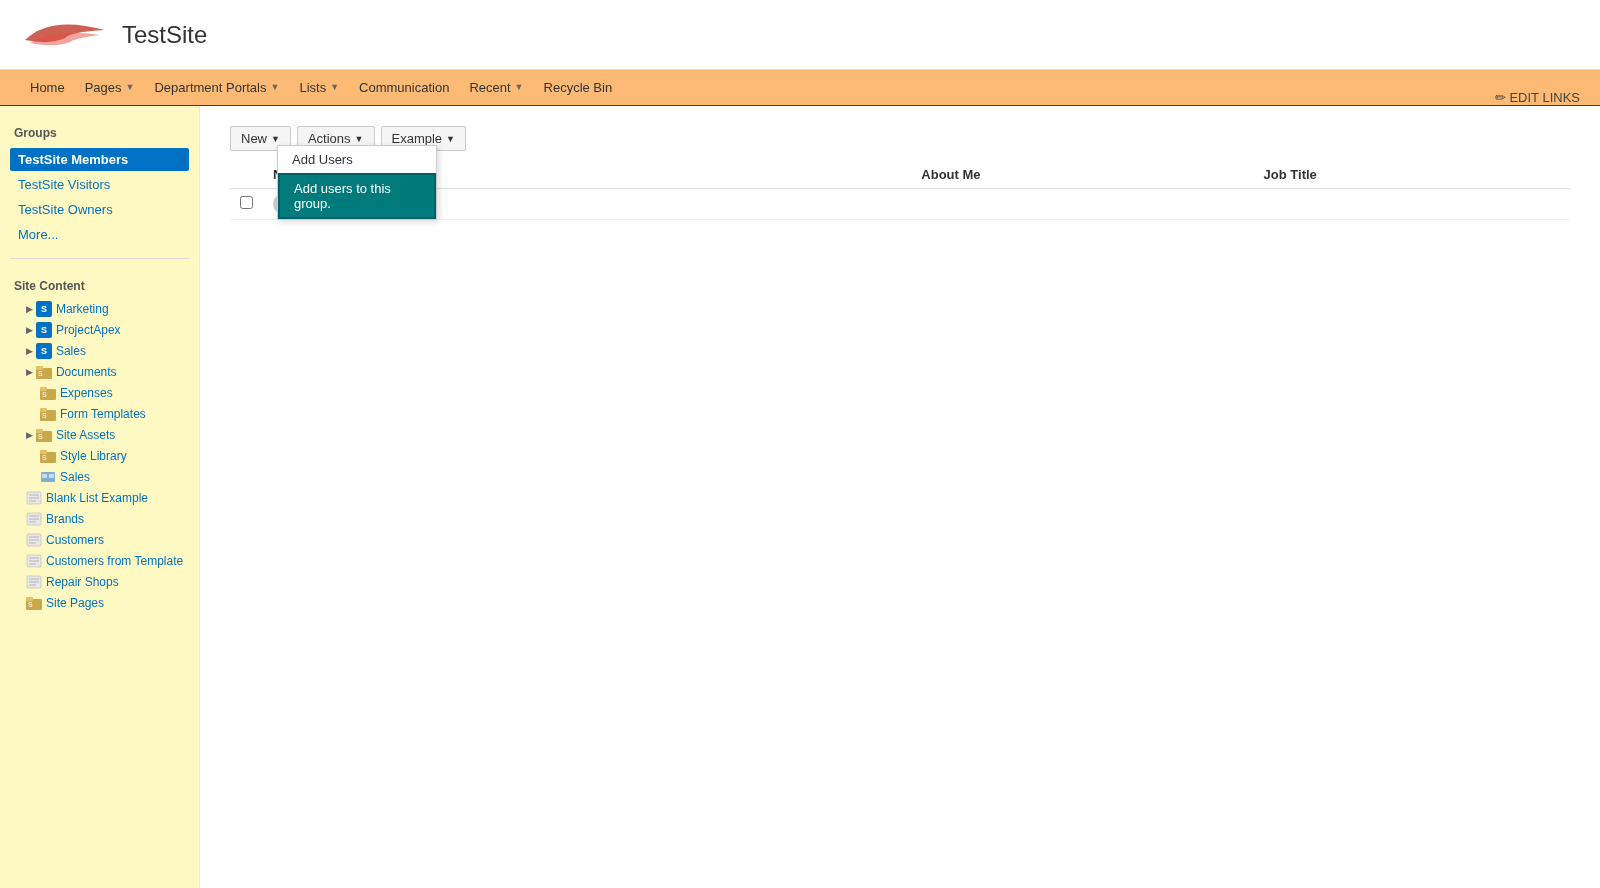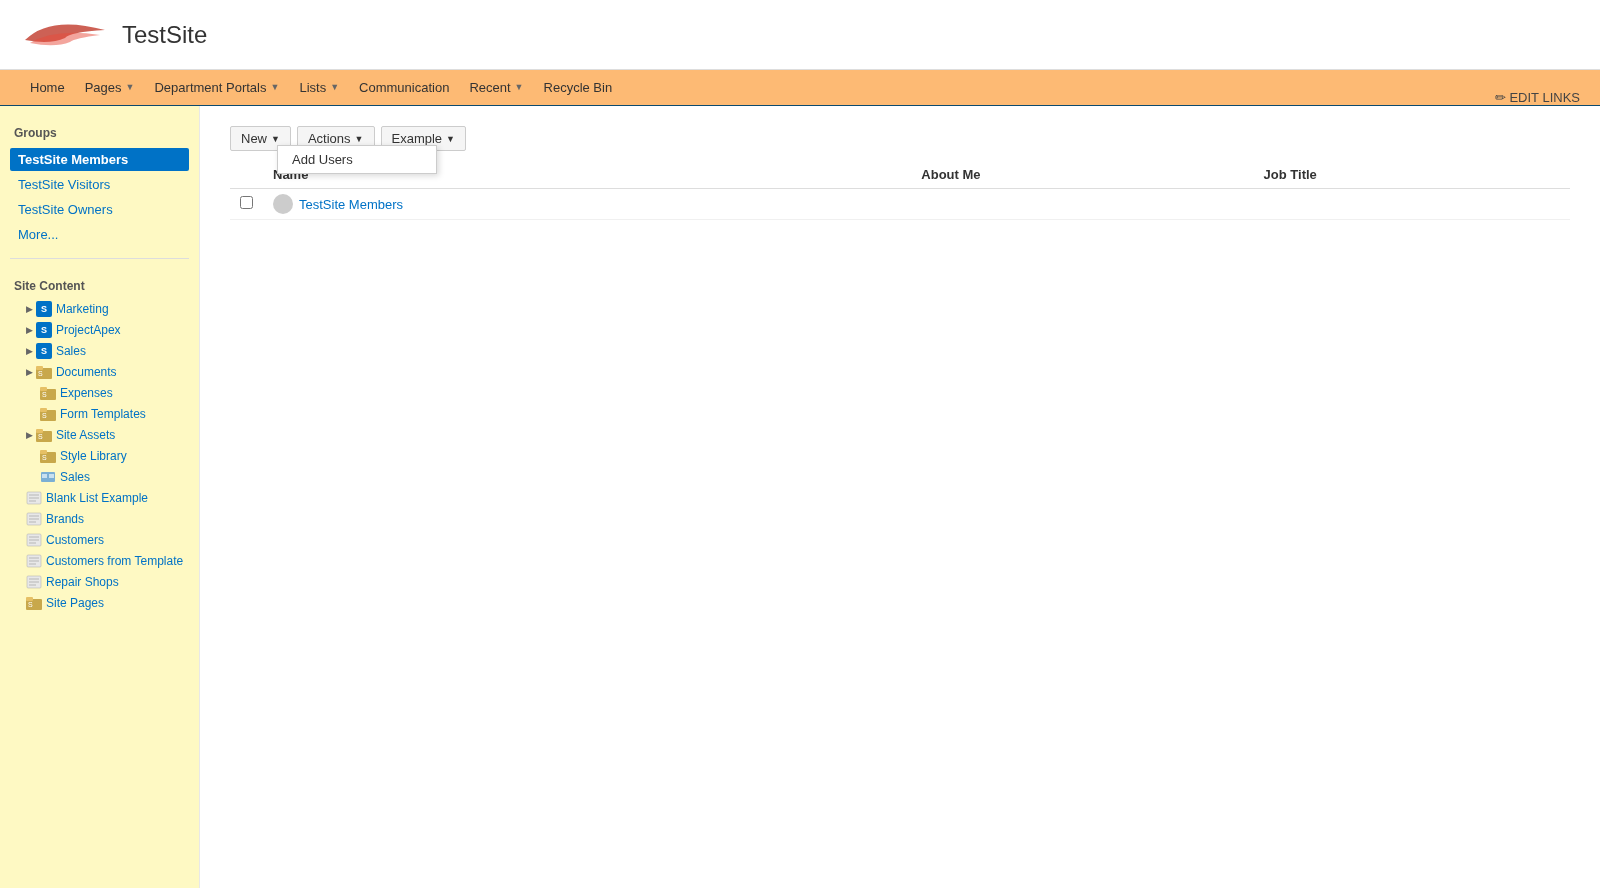--- a/index.html
+++ b/index.html
@@ -478,20 +478,21 @@
     <div class="toolbar">
 
       <div class="new-btn-container">
         <button class="toolbar-btn">
           <span>New</span>
           <span class="btn-arrow">▼</span>
         </button>
 
         <div class="dropdown-menu">
           <div class="dropdown-item">Add Users</div>
+          <div class="dropdown-item highlighted">Add users to this group.</div>
         </div>
       </div>
 
       <button class="toolbar-btn" style="margin-left: 4px;">
         <span>Actions</span>
         <span class="btn-arrow">▼</span>
       </button>
       <button class="toolbar-btn" style="margin-left: 4px;">
         <span>Example</span>
         <span class="btn-arrow">▼</span>

